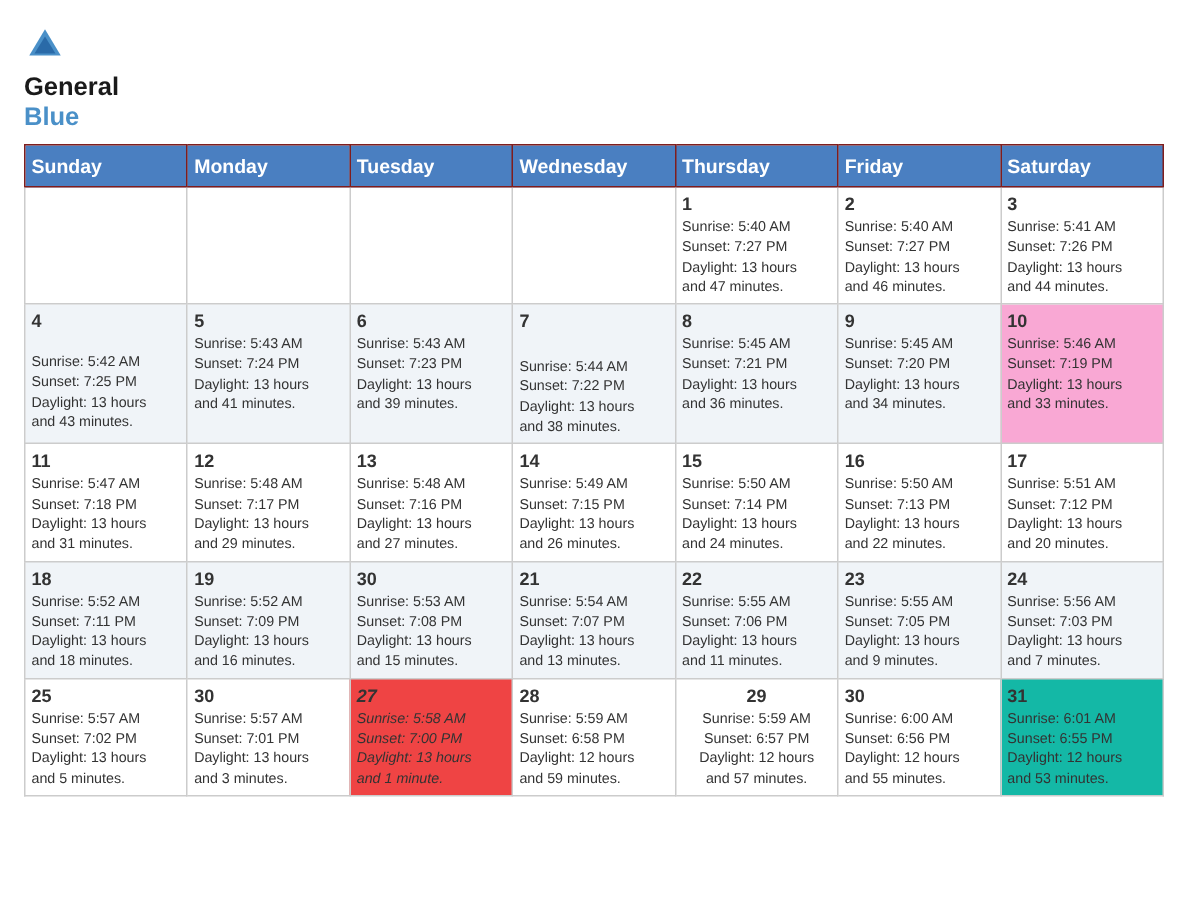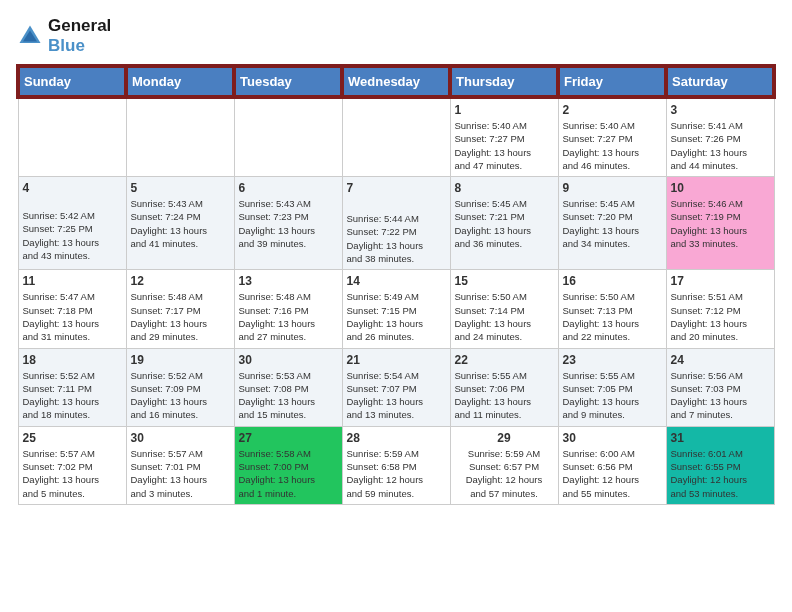--- a/index.html
+++ b/index.html
@@ -11,22 +11,22 @@
       padding: 16px;
     }
     .header-section {
       display: flex;
       justify-content: space-between;
       align-items: flex-start;
       margin-bottom: 8px;
     }
     .logo {
       display: flex;
-      align-items: center;
       gap: 4px;
+      flex-direction: column;
     }
     .logo-icon {
       width: 28px;
       height: 28px;
     }
     .title-block {
       text-align: right;
     }
     .month-year {
       font-size: 36px;
@@ -43,21 +43,21 @@
       border-collapse: collapse;
       border: 1px solid #ccc;
     }
     .calendar-table th {
       background-color: #4a7fc1;
       color: #fff;
       font-size: 13px;
       font-weight: bold;
       padding: 6px 4px;
       text-align: left;
-      border: 4px solid #7f1d1d;
+      border: 1px solid #7f1d1d;
     }
     .calendar-table td {
       vertical-align: top;
       font-size: 10px;
       color: #333;
       padding: 4px 4px;
       border: 1px solid #ccc;
       width: calc(100% / 7);
       height: 78px;
       background: #fff;
@@ -304,21 +304,21 @@
 Daylight: 13 hours
 and 5 minutes.</div>
         </td>
         <td style="background: rgb(255, 255, 255);">
           <span class="day-number">30</span>
           <div class="day-info" style="white-space: pre-line;">Sunrise: 5:57 AM
 Sunset: 7:01 PM
 Daylight: 13 hours
 and 3 minutes.</div>
         </td>
-        <td style="background: #22c55e;">
+        <td style="background: #ef4444; font-style: italic;">
           <span class="day-number">27</span>
           <div class="day-info" style="white-space: pre-line;">Sunrise: 5:58 AM
 Sunset: 7:00 PM
 Daylight: 13 hours
 and 1 minute.</div>
         </td>
         <td style="background: rgb(255, 255, 255);">
           <span class="day-number">28</span>
           <div class="day-info" style="white-space: pre-line;">Sunrise: 5:59 AM
 Sunset: 6:58 PM

